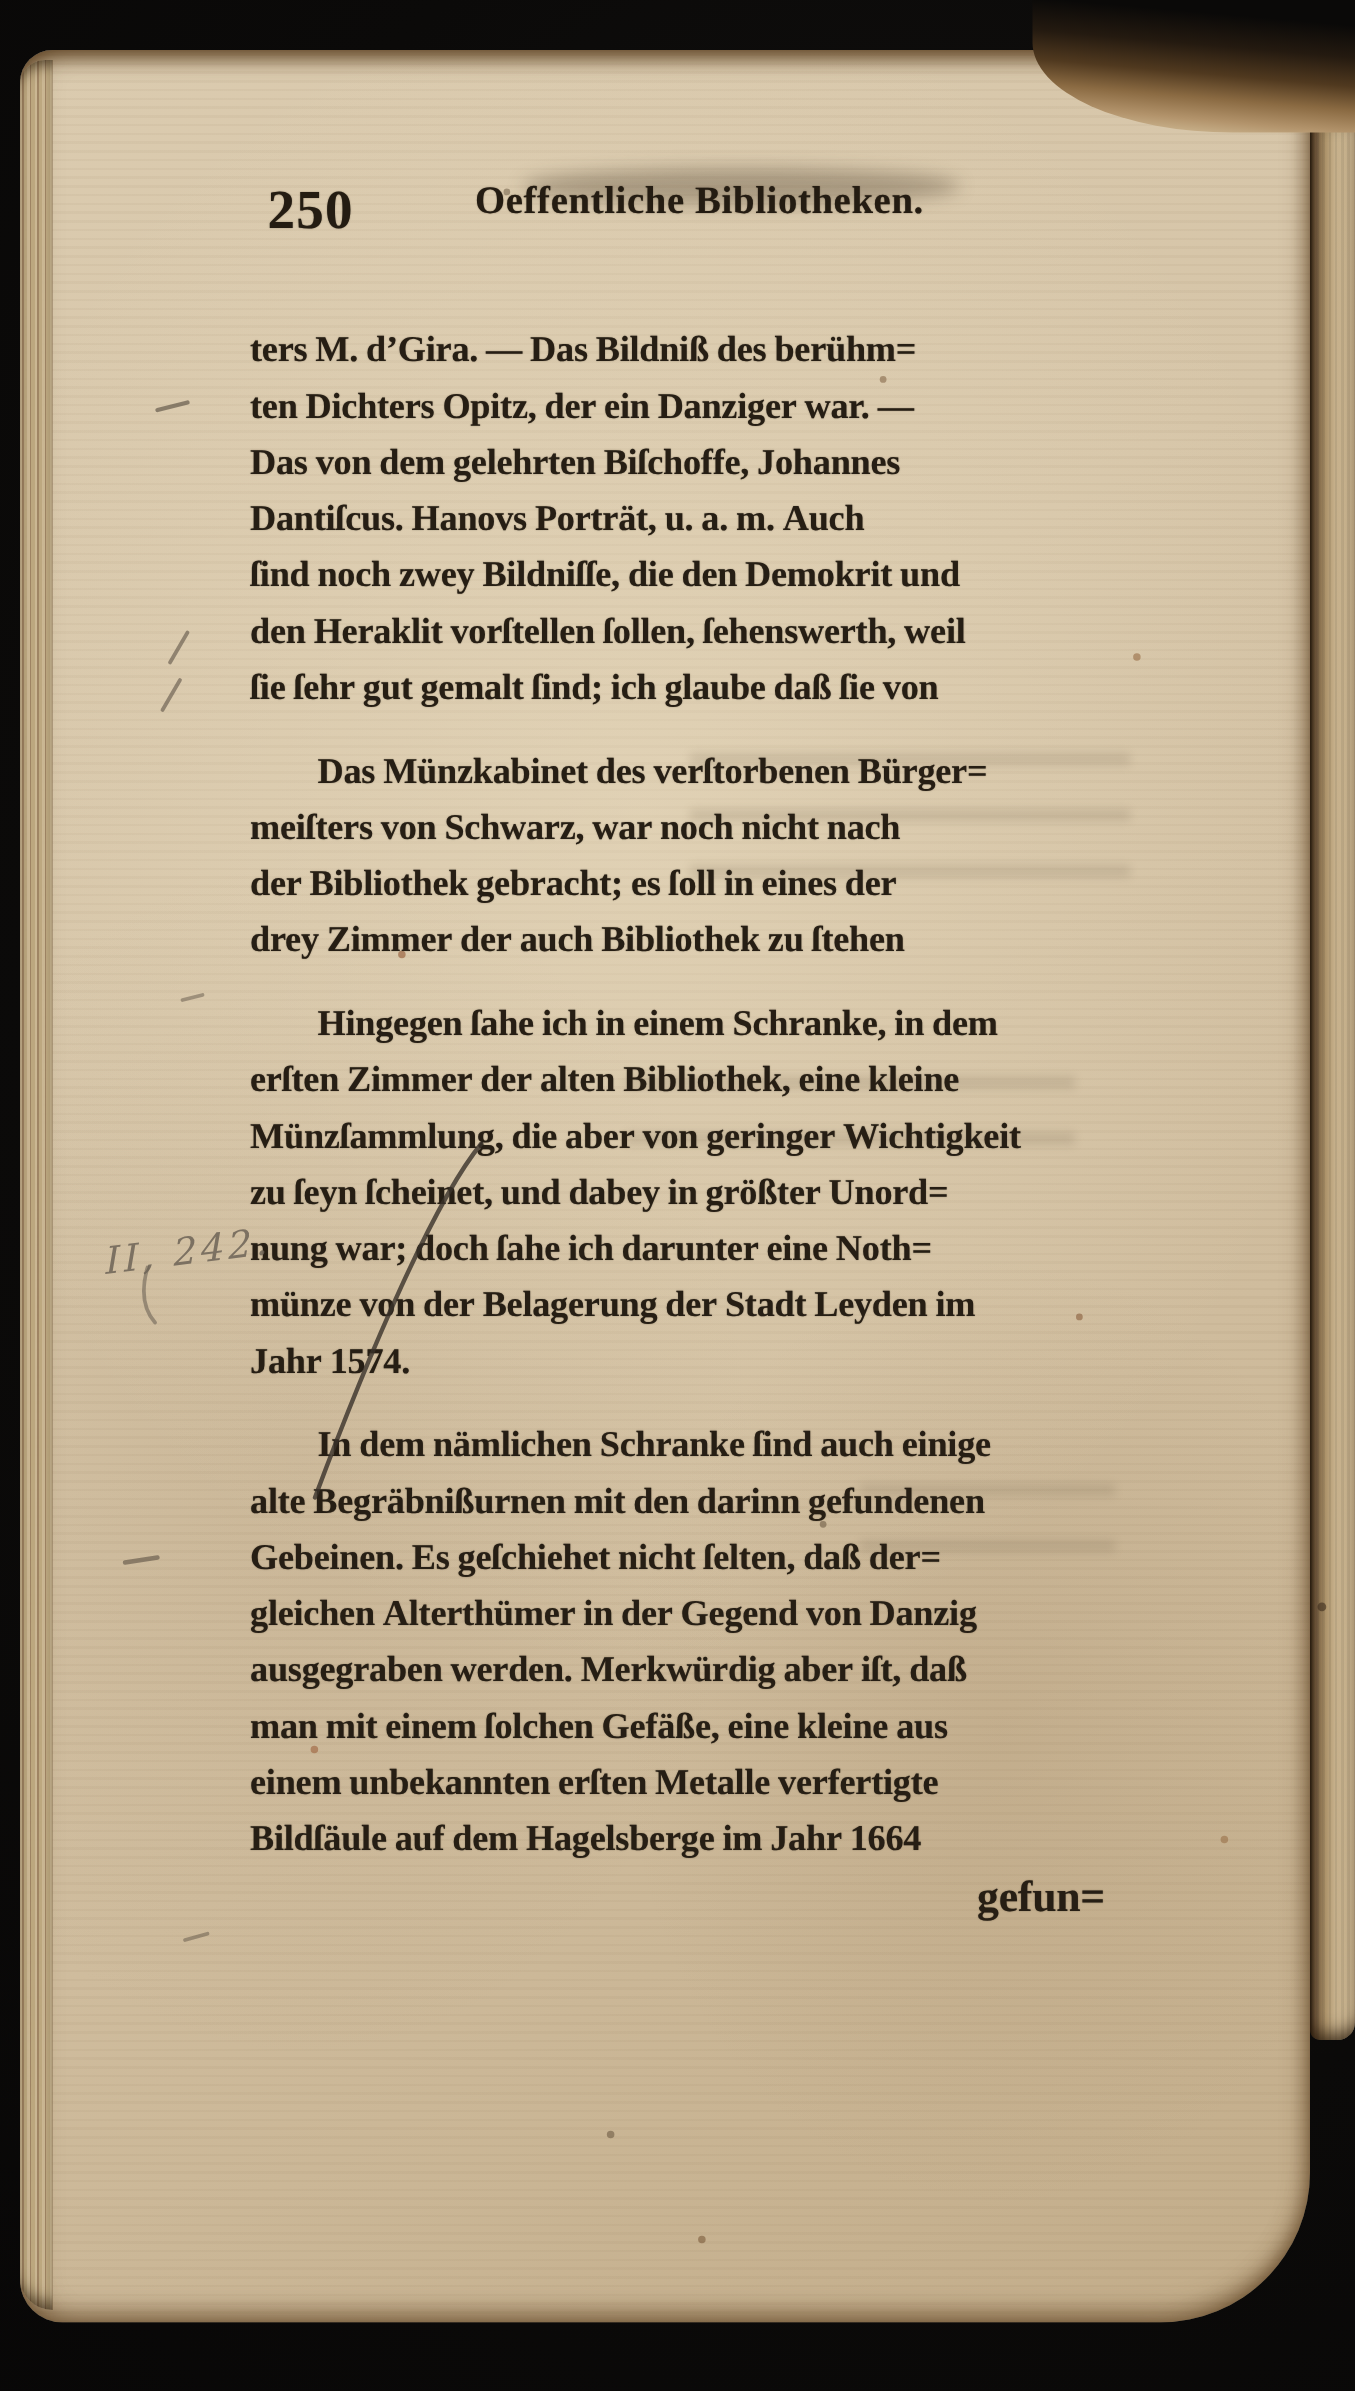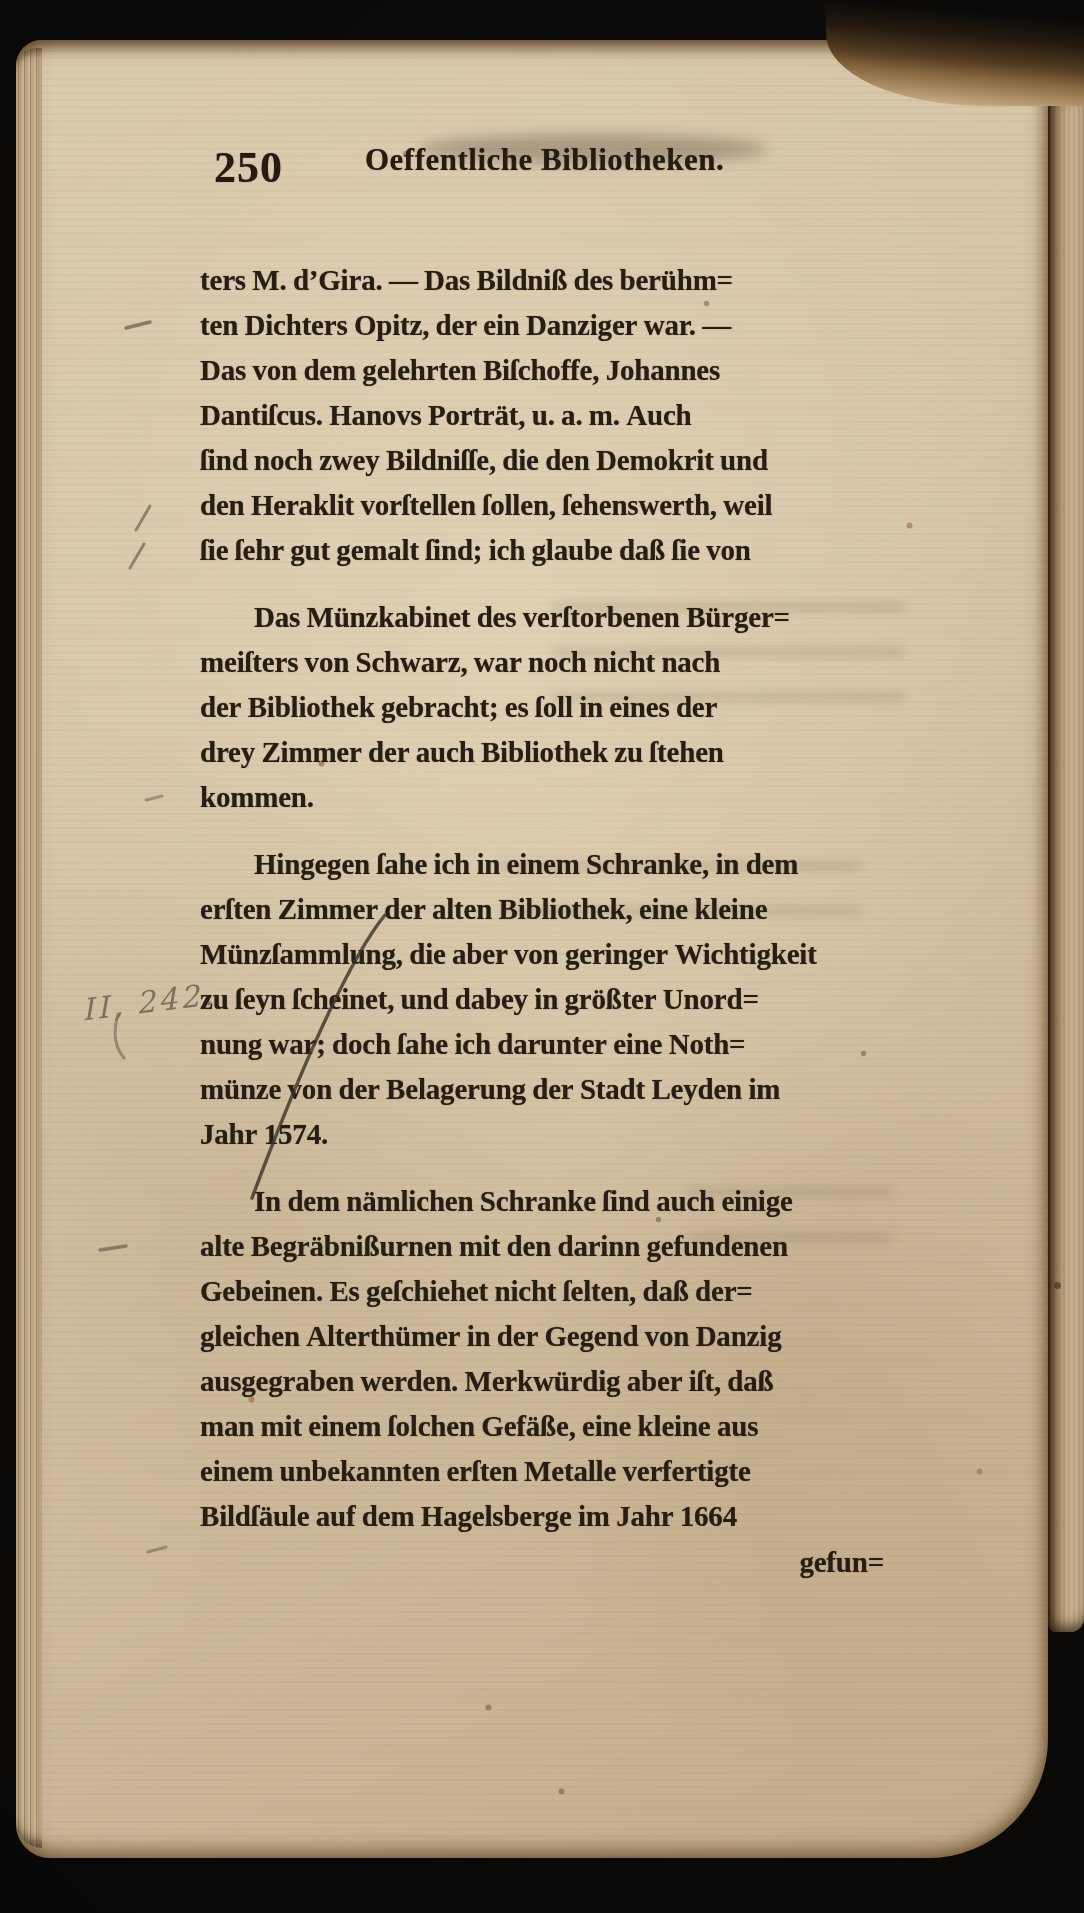--- a/index.html
+++ b/index.html
@@ -67,33 +67,33 @@
       862px 1052px 0 1.2px rgba(122,74,40,.5),
       404px 152px 0 1.2px rgba(92,74,51,.45),
       978px 1470px 0 1.5px rgba(138,90,48,.45),
       1056px 1284px 0 2px rgba(60,44,28,.6),
       560px 1790px 0 1.5px rgba(107,74,42,.5);
   }
   
   .page-header{position:absolute;left:0;top:142px;width:1084px;height:46px;color:#241c12;}
   .page-num{position:absolute;left:214px;font-size:44px;font-weight:700;letter-spacing:1px;
     text-shadow:0 0 1px rgba(35,25,12,.6);}
-  .running-title{position:absolute;left:365px;font-size:31px;font-weight:700;letter-spacing:.5px;
+  .running-title{position:absolute;left:380px;font-size:31px;font-weight:700;letter-spacing:.5px;
     text-shadow:0 0 1px rgba(35,25,12,.6);text-align:right;}
   .body-text{
     position:absolute;left:200px;top:258px;width:726px;color:#261e14;
     font-size:29px;font-weight:700;letter-spacing:-0.2px;
     text-shadow:0 0 1px rgba(35,25,12,.55);
   }
   .para + .para{margin-top:22px;}
   .line{height:45px;display:flex;justify-content:flex-start;align-items:center;gap:.22em;white-space:pre;}
   .line.plain{display:block;line-height:45px;}
   .para.indent .line.first{padding-left:54px;}
   .catchword-line{margin-top:1px;height:45px;line-height:45px;text-align:right;padding-right:42px;
-    color:#261e14;font-size:29px;font-weight:700;}
+    color:#261e14;font-size:35px;font-weight:700;}
   
   .margin-note{
     position:absolute;left:84px;top:984px;font-size:30px;font-style:italic;
     color:#6e6457;letter-spacing:3px;opacity:.85;
     transform:rotate(-7deg) skewX(-6deg);
     font-family:"DejaVu Serif",serif;
   }
   .strokes{position:absolute;left:0;top:0;width:1084px;height:1913px;pointer-events:none;}
 </style>
 </head>
@@ -125,21 +125,20 @@
         <div class="line"><span>Dantiſcus.</span><span>Hanovs</span><span>Porträt,</span><span>u.</span><span>a.</span><span>m.</span><span>Auch</span></div>
         <div class="line"><span>ſind</span><span>noch</span><span>zwey</span><span>Bildniſſe,</span><span>die</span><span>den</span><span>Demokrit</span><span>und</span></div>
         <div class="line"><span>den</span><span>Heraklit</span><span>vorſtellen</span><span>ſollen,</span><span>ſehenswerth,</span><span>weil</span></div>
         <div class="line"><span>ſie</span><span>ſehr</span><span>gut</span><span>gemalt</span><span>ſind;</span><span>ich</span><span>glaube</span><span>daß</span><span>ſie</span><span>von</span></div>
       </div>
       <div class="para indent">
         <div class="line first"><span>Das</span><span>Münzkabinet</span><span>des</span><span>verſtorbenen</span><span>Bürger=</span></div>
         <div class="line"><span>meiſters</span><span>von</span><span>Schwarz,</span><span>war</span><span>noch</span><span>nicht</span><span>nach</span></div>
         <div class="line"><span>der</span><span>Bibliothek</span><span>gebracht;</span><span>es</span><span>ſoll</span><span>in</span><span>eines</span><span>der</span></div>
         <div class="line"><span>drey</span><span>Zimmer</span><span>der</span><span>auch</span><span>Bibliothek</span><span>zu</span><span>ſtehen</span></div>
-        <div class="line plain">kommen.</div>
       </div>
       <div class="para indent">
         <div class="line first"><span>Hingegen</span><span>ſahe</span><span>ich</span><span>in</span><span>einem</span><span>Schranke,</span><span>in</span><span>dem</span></div>
         <div class="line"><span>erſten</span><span>Zimmer</span><span>der</span><span>alten</span><span>Bibliothek,</span><span>eine</span><span>kleine</span></div>
         <div class="line"><span>Münzſammlung,</span><span>die</span><span>aber</span><span>von</span><span>geringer</span><span>Wichtigkeit</span></div>
         <div class="line"><span>zu</span><span>ſeyn</span><span>ſcheinet,</span><span>und</span><span>dabey</span><span>in</span><span>größter</span><span>Unord=</span></div>
         <div class="line"><span>nung</span><span>war;</span><span>doch</span><span>ſahe</span><span>ich</span><span>darunter</span><span>eine</span><span>Noth=</span></div>
         <div class="line"><span>münze</span><span>von</span><span>der</span><span>Belagerung</span><span>der</span><span>Stadt</span><span>Leyden</span><span>im</span></div>
         <div class="line plain">Jahr 1574.</div>
       </div>

